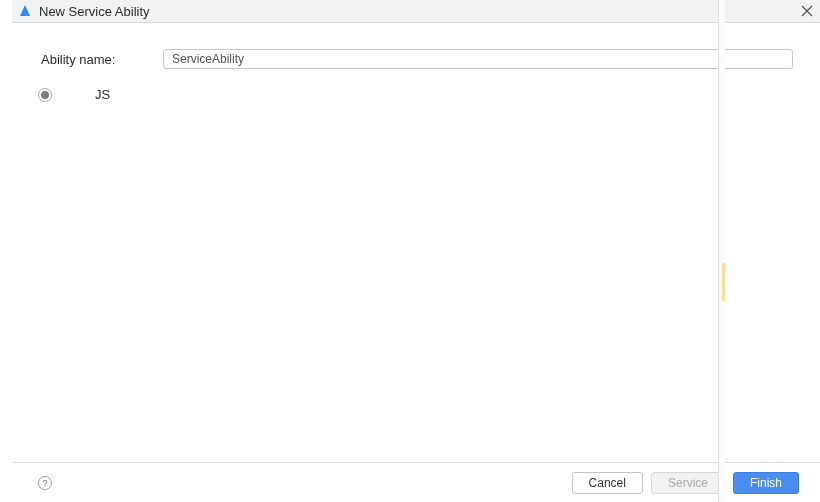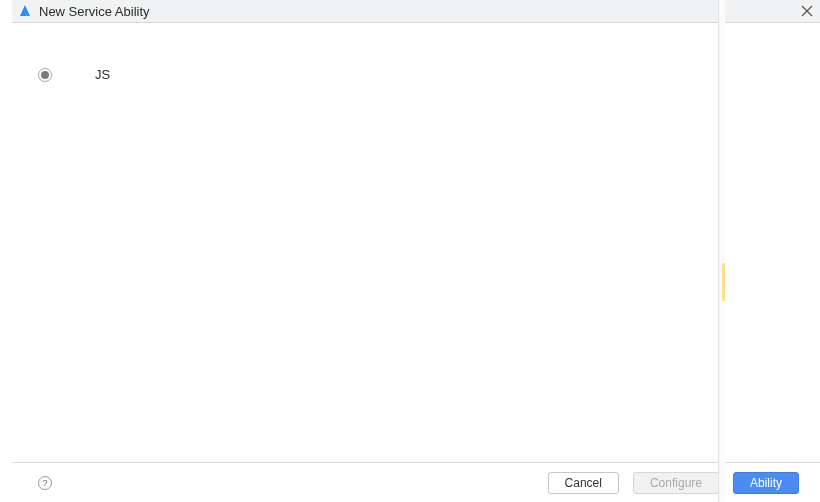--- a/index.html
+++ b/index.html
@@ -155,21 +155,21 @@
       display: flex;
       align-items: center;
       justify-content: center;
       font-size: 9px;
       color: #6a6a6a;
       cursor: pointer;
     }
     .footer-buttons {
       margin-left: auto;
       display: flex;
-      gap: 14px;
+      gap: 8px;
     }
     .btn {
       height: 22px;
       padding: 0 16px;
       border-radius: 3px;
       font-size: 12px;
       cursor: pointer;
       display: inline-flex;
       align-items: center;
       justify-content: center;
@@ -208,39 +208,41 @@
       <svg width="12" height="12" viewBox="0 0 12 12">
         <line x1="1" y1="1" x2="11" y2="11" stroke="#555" stroke-width="1.2"></line>
         <line x1="11" y1="1" x2="1" y2="11" stroke="#555" stroke-width="1.2"></line>
       </svg>
     </span>
   </div>
 
   <div class="content-area">
 
     <div class="form-row">
+      <div class="form-label">Ability name:</div>
+      <input type="text" class="text-input" value="ServiceAbility" style="">
     </div>
 
     <div class="form-row">
       <div class="radio-group">
         <span class="radio-outer">
           <span class="radio-inner"></span>
         </span>
         <span class="radio-label">JS</span>
       </div>
     </div>
   </div>
 
   <div class="footer">
     <span class="help-icon">
       <span>?</span>
     </span>
     <div class="footer-buttons">
       <div class="btn btn-default">Cancel</div>
-      <div class="btn btn-disabled">Configure</div>
-      <div class="btn btn-primary">Ability</div>
+      <div class="btn btn-disabled">Service</div>
+      <div class="btn btn-primary">Finish</div>
     </div>
   </div>
 
   <div class="right-edge"></div>
   <div class="right-edge-accent"></div>
 
 </div>
 
 </body></html>

